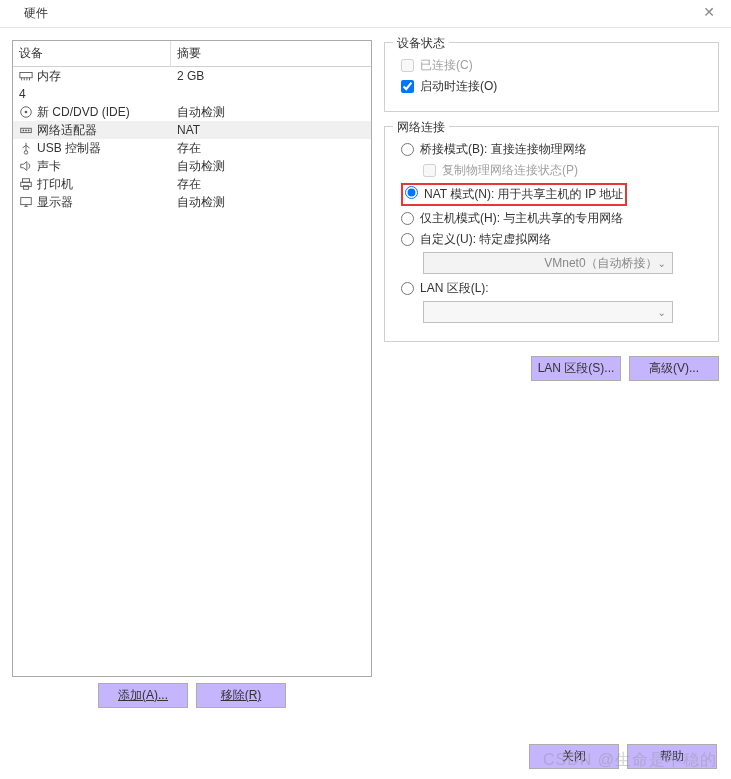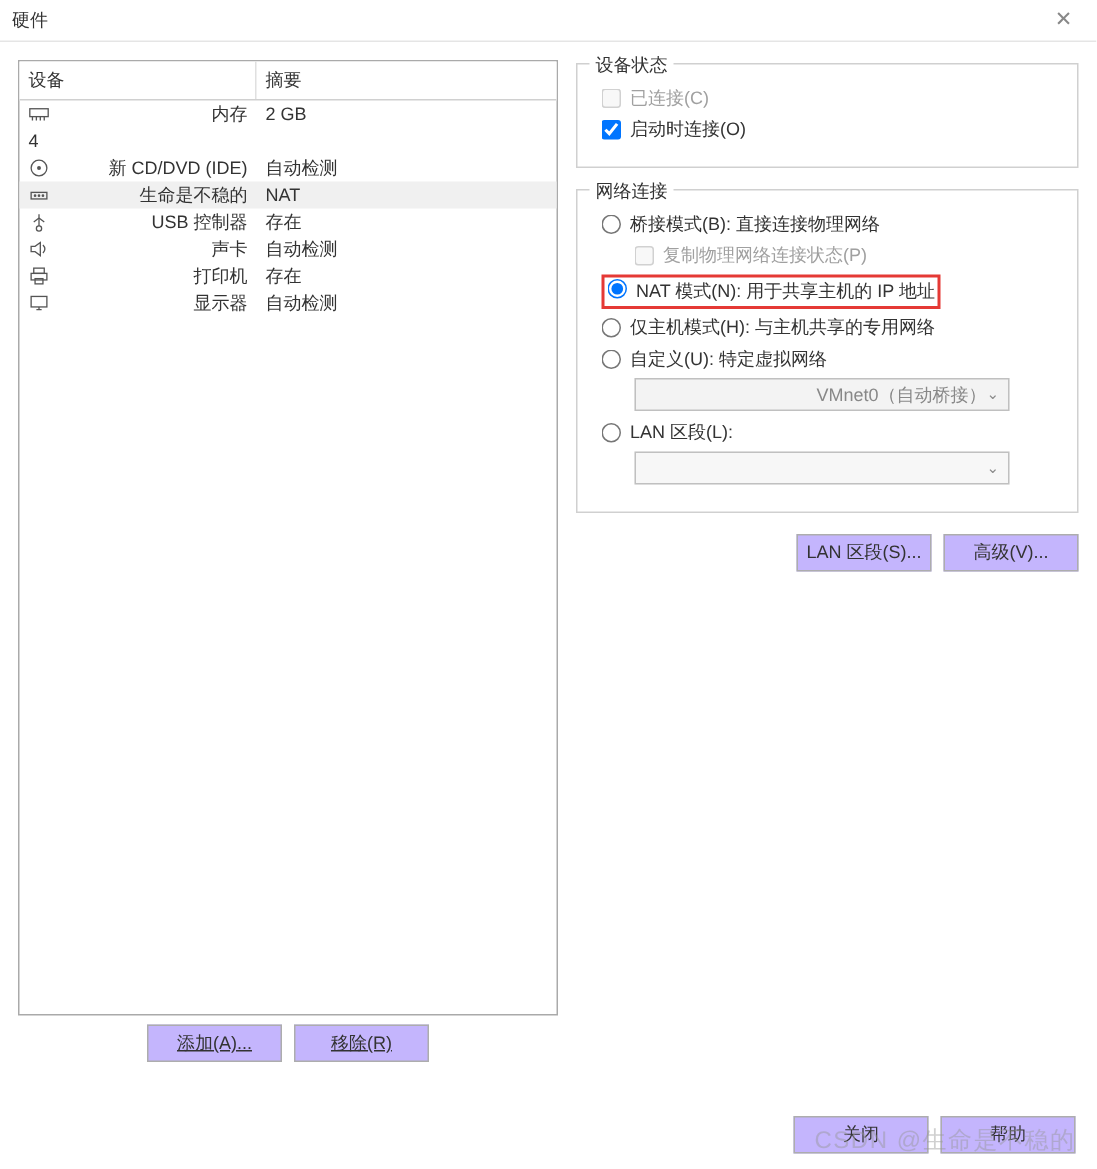--- a/index.html
+++ b/index.html
@@ -11,21 +11,21 @@
     color: #333;
     width: 731px;
     height: 779px;
     position: relative;
     overflow: hidden;
   }
   .titlebar {
     height: 28px;
     display: flex;
     align-items: center;
-    padding: 0 8px;
+    padding: 0 24px;
     border-bottom: 1px solid #e5e5e5;
     position: relative;
   }
   .title-text { font-size: 12px; }
   .close-x {
     position: absolute;
     right: 10px;
     top: 4px;
     font-size: 14px;
     color: #888;
@@ -60,21 +60,21 @@
     font-size: 12px;
   }
   .col-device { width: 158px; border-right: 1px solid #e0e0e0; }
   .col-summary { flex: 1; }
   .dev-row {
     display: flex;
     align-items: center;
     height: 18px;
   }
   .dev-row.selected { background: #f0f0f0; }
-  .dev-row .col { padding: 1px 6px; display:flex; align-items:center; gap:4px;justify-content:space-between;}
+  .dev-row .col { padding: 1px 6px; display:flex; align-items:center; gap:4px;}
   .dev-row .col-device { width: 158px; border-right: none; }
   .dev-row .col-summary { flex:1; }
   .dev-icon {
     width: 14px; height: 14px; display:inline-flex; align-items:center; justify-content:center;
     color: #555; font-size: 11px;
   }
   .left-buttons {
     display:flex;
     justify-content:center;
     gap: 8px;
@@ -211,21 +211,21 @@
           <div class="dev-row selected">
     <div class="col col-device">
       <span class="dev-icon">
                 <svg width="14" height="14" viewBox="0 0 16 16">
                   <rect x="2" y="6" width="12" height="5" fill="none" stroke="#555"></rect>
                   <circle cx="5" cy="8.5" r="1" fill="#555"></circle>
                   <circle cx="8" cy="8.5" r="1" fill="#555"></circle>
                   <circle cx="11" cy="8.5" r="1" fill="#555"></circle>
                 </svg>
               </span>
-      <span>生命是不稳的</span>
+      <span>网络适配器</span>
     </div>
     <div class="col col-summary">NAT</div>
           </div>
           <div class="dev-row">
     <div class="col col-device">
       <span class="dev-icon">
                 <svg width="14" height="14" viewBox="0 0 16 16">
                   <circle cx="8" cy="13" r="2" fill="none" stroke="#555"></circle>
                   <line x1="8" y1="11" x2="8" y2="2" stroke="#555"></line>
                   <line x1="8" y1="5" x2="4" y2="8" stroke="#555"></line>

